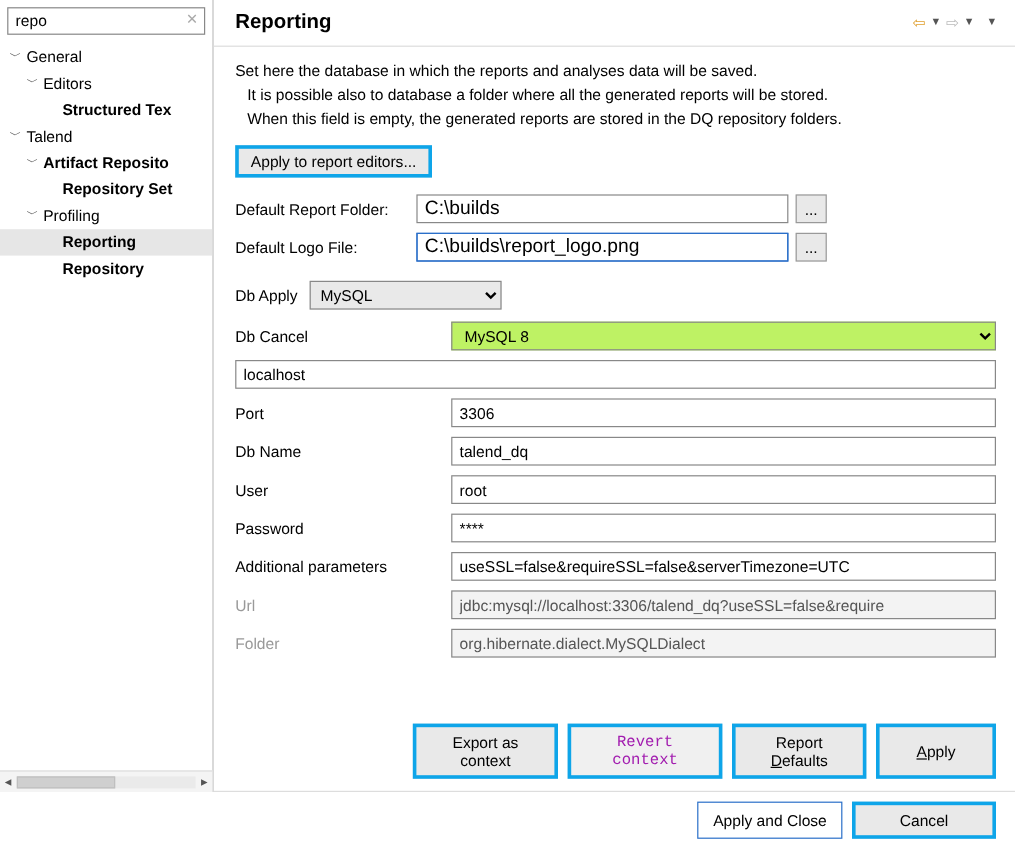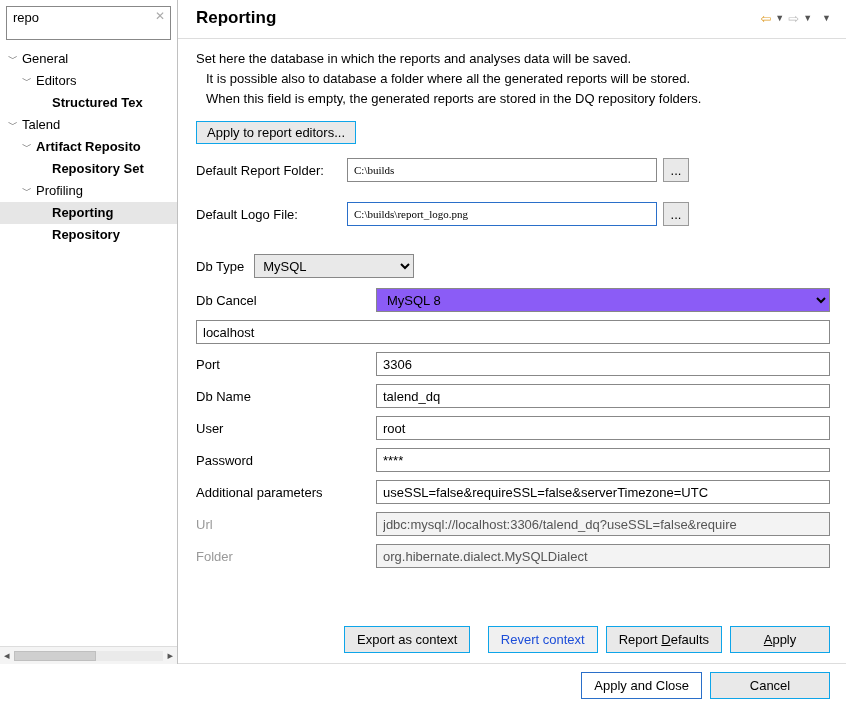--- a/index.html
+++ b/index.html
@@ -26,21 +26,21 @@
     display: flex;
     flex-direction: column;
     padding: 4px 0 0 0;
   }
   .search-box {
     margin: 2px 6px 6px 6px;
     position: relative;
   }
   .search-box input {
     width: 100%;
-    padding: 3px 20px 14px 6px;
+    padding: 3px 20px 3px 6px;
     font-size: 13px;
     border: 1px solid #888;
     outline: none;
     font-family: inherit;
   }
   .search-box .x {
     position: absolute;
     right: 6px;
     top: 3px;
     color: #aaa;
@@ -143,53 +143,54 @@
     padding: 10px 16px 10px 18px;
     flex: 1;
     overflow: auto;
   }
   .desc {
     margin-bottom: 12px;
     line-height: 20px;
   }
   .indented { padding-left: 10px; }
   .btn {
-    border: 1px solid #0ea5e9;
+    border: 3px solid #0ea5e9;
     background: #e9e9e9;
     padding: 3px 10px;
     font-size: 13px;
     font-family: inherit;
     cursor: pointer;
   }
   .btn.disabled {
-    color: #1d4ed8;
+    color: #a21caf;
     background: #f0f0f0;
     cursor: default;
+    font-family: Liberation Mono, monospace;
   }
   .btn.highlight {
     border: 1px solid #2a6fc9;
     background: #fff;
   }
   .apply-line { margin-bottom: 14px; }
 
   .field-row {
     display: flex;
     align-items: center;
-    margin-bottom: 20px;
+    margin-bottom: 8px;
     gap: 6px;
   }
   .field-row .lab {
     width: 145px;
     flex-shrink: 0;
   }
   .field-row input[type=text], .field-row input[type=password] {
     padding: 3px 6px;
-    font-size: 11px;
+    font-size: 16px;
     border: 1px solid #888;
-    font-family: Liberation Serif, serif;
+    font-family: Liberation Sans, sans-serif;
     height: 24px;
   }
   .field-row input.default-folder { width: 310px; }
   .field-row input.focused { border: 1px solid #2a6fc9; outline: 1px solid #2a6fc9; outline-offset: -1px;}
   .browse {
     width: 26px;
     height: 24px;
     border: 1px solid #999;
     background: #e9e9e9;
     cursor: pointer;
@@ -208,21 +209,21 @@
   }
   .dbtype-row .lab { width: auto; }
   select.combo {
     border: 1px solid #888;
     font-size: 13px;
     font-family: inherit;
     height: 24px;
     padding: 1px 4px;
     background: #e9e9e9;
   }
-  select.combo.white { background: #8b5cf6; }
+  select.combo.white { background: #bef264; }
 
   .db-row {
     display: flex;
     align-items: center;
     margin-bottom: 8px;
   }
   .db-row .lab {
     width: 180px;
     flex-shrink: 0;
   }
@@ -240,21 +241,21 @@
     color: #555;
   }
 
   .button-row {
     display: flex;
     justify-content: flex-end;
     gap: 8px;
     padding: 8px 16px 10px 16px;
   }
   .button-row .btn { min-width: 90px; padding: 5px 12px; }
-  .button-row.top { border-bottom: 1px solid #ddd; }
+  .button-row.top { border-bottom: 1px solid #ddd; justify-content: space-between; }
   .button-row .spacer-left { margin-right: auto; }
   .u { text-decoration: underline; }
 </style>
 </head>
 <body>
 
 <div class="main-area">
 
   <div class="sidebar">
     <div class="search-box">
@@ -342,21 +343,21 @@
         <span class="lab">Default Logo File:</span>
         <input type="text" class="default-folder focused" value="C:\builds\report_logo.png" style="">
         <div class="browse">
             <span>...</span>
           </div>
       </div>
 
       <div class="sep"></div>
 
       <div class="dbtype-row">
-        <span class="lab">Db Type</span>
+        <span class="lab">Db Apply</span>
         <select class="combo" style="width:160px">
           <option>MySQL</option>
         </select>
       </div>
 
       <div class="db-row">
         <span class="lab">Db Cancel</span>
         <select class="combo white">
           <option>MySQL 8</option>
         </select>

